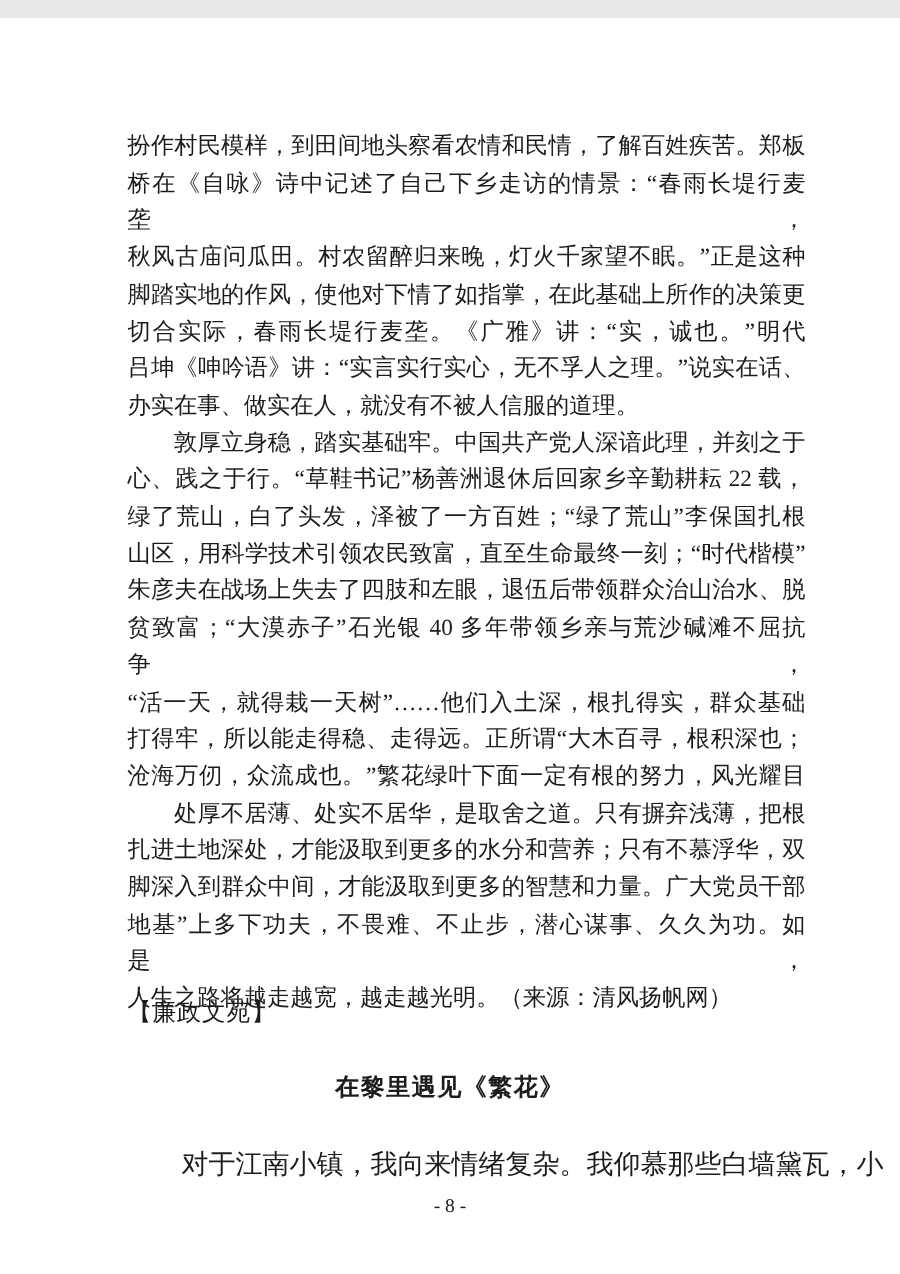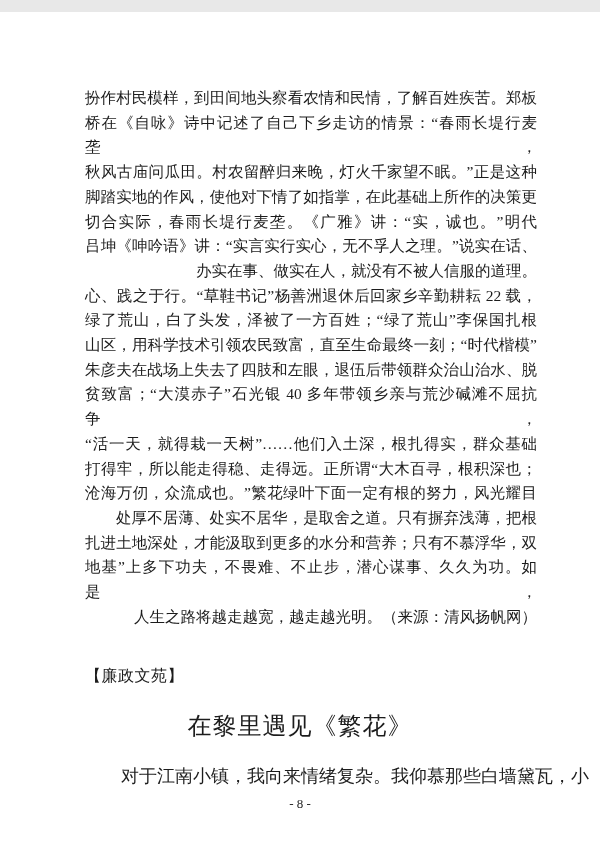--- a/index.html
+++ b/index.html
@@ -20,21 +20,21 @@
   .body-text {
     position: absolute;
     top: 74px;
     left: 85px;
     width: 452px;
   }
   .line {
     font-size: 15.5px;
     line-height: 24.7px;
     white-space: nowrap;
-    text-align: right;
+    text-align: left;
   }
   .line.fill {
     white-space: normal;
     text-align: justify;
     text-align-last: justify;
     text-justify: inter-character;
   }
   .line.indent {
     text-indent: 2em;
   }
@@ -46,22 +46,22 @@
     font-size: 16px;
     line-height: 24.7px;
     letter-spacing: 0.5px;
   }
   .article-title {
     position: absolute;
     top: 700px;
     left: 0;
     width: 600px;
     text-align: center;
-    font-size: 24px;
-    font-weight: normal;
+    font-size: 16px;
+    font-weight: bold;
     line-height: 28px;
     letter-spacing: 1px;
   }
   .article-first-line {
     position: absolute;
     top: 752px;
     left: 85px;
     width: 452px;
     font-size: 18px;
     line-height: 24.7px;
@@ -85,30 +85,32 @@
 
   <div class="body-text">
 
   <div class="line fill">扮作村民模样，到田间地头察看农情和民情，了解百姓疾苦。郑板</div>
       <div class="line fill">桥在《自咏》诗中记述了自己下乡走访的情景：“春雨长堤行麦垄，</div>
       <div class="line fill">秋风古庙问瓜田。村农留醉归来晚，灯火千家望不眠。”正是这种</div>
       <div class="line fill">脚踏实地的作风，使他对下情了如指掌，在此基础上所作的决策更</div>
       <div class="line fill">切合实际，春雨长堤行麦垄。《广雅》讲：“实，诚也。”明代</div>
       <div class="line fill">吕坤《呻吟语》讲：“实言实行实心，无不孚人之理。”说实在话、</div>
       <div class="line">办实在事、做实在人，就没有不被人信服的道理。</div>
+      <div class="line indent fill">敦厚立身稳，踏实基础牢。中国共产党人深谙此理，并刻之于</div>
       <div class="line fill">心、践之于行。“草鞋书记”杨善洲退休后回家乡辛勤耕耘 22 载，</div>
       <div class="line fill">绿了荒山，白了头发，泽被了一方百姓；“绿了荒山”李保国扎根</div>
       <div class="line fill">山区，用科学技术引领农民致富，直至生命最终一刻；“时代楷模”</div>
       <div class="line fill">朱彦夫在战场上失去了四肢和左眼，退伍后带领群众治山治水、脱</div>
       <div class="line fill">贫致富；“大漠赤子”石光银 40 多年带领乡亲与荒沙碱滩不屈抗争，</div>
       <div class="line fill">“活一天，就得栽一天树”……他们入土深，根扎得实，群众基础</div>
       <div class="line fill">打得牢，所以能走得稳、走得远。正所谓“大木百寻，根积深也；</div>
       <div class="line fill">沧海万仞，众流成也。”繁花绿叶下面一定有根的努力，风光耀目</div>
       <div class="line indent fill">处厚不居薄、处实不居华，是取舍之道。只有摒弃浅薄，把根</div>
       <div class="line fill">扎进土地深处，才能汲取到更多的水分和营养；只有不慕浮华，双</div>
+      <div class="line fill">脚深入到群众中间，才能汲取到更多的智慧和力量。广大党员干部</div>
       <div class="line fill">地基”上多下功夫，不畏难、不止步，潜心谋事、久久为功。如是，</div>
       <div class="line">人生之路将越走越宽，越走越光明。（来源：清风扬帆网）</div>
     </div>
 
   <div class="section-header">【廉政文苑】</div>
 
   <div class="article-title">在黎里遇见《繁花》</div>
 
   <div class="article-first-line">对于江南小镇，我向来情绪复杂。我仰慕那些白墙黛瓦，小</div>
 

